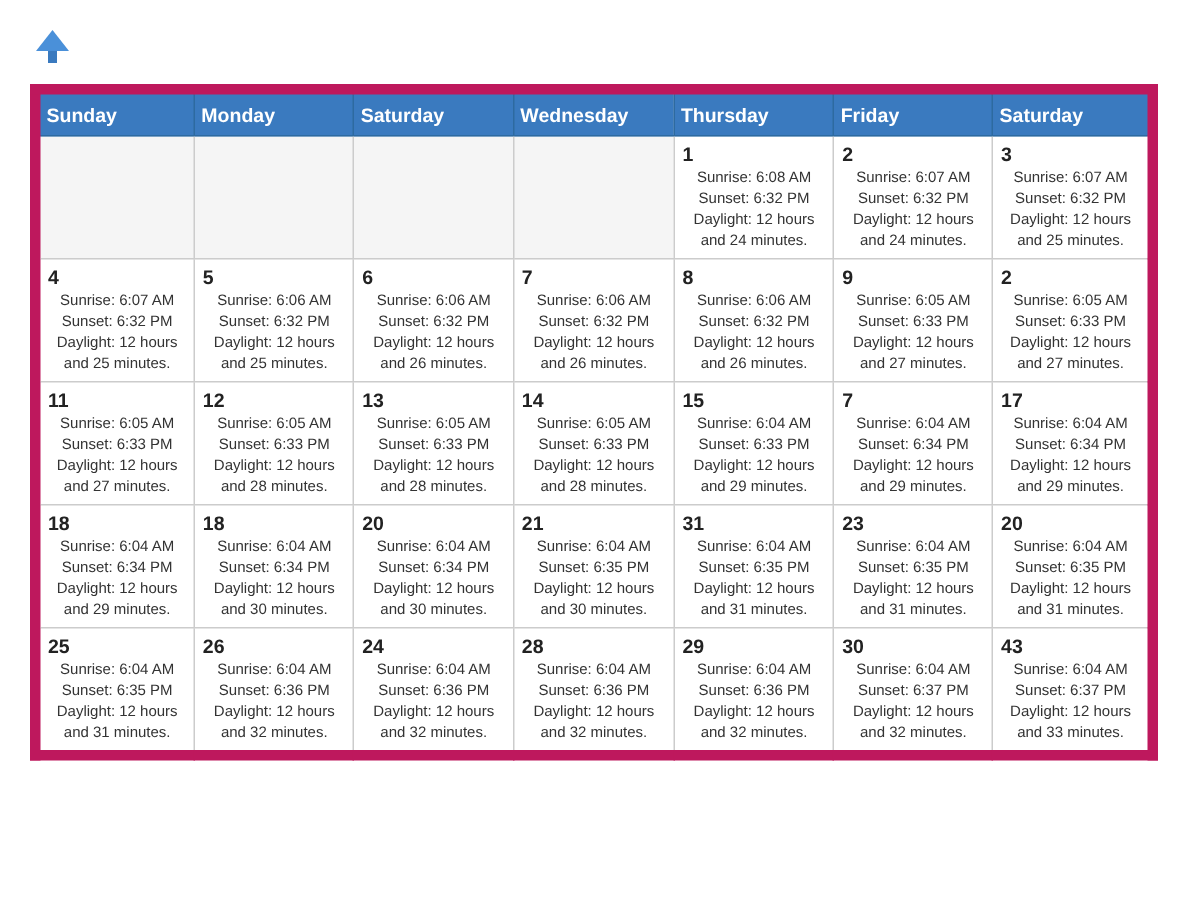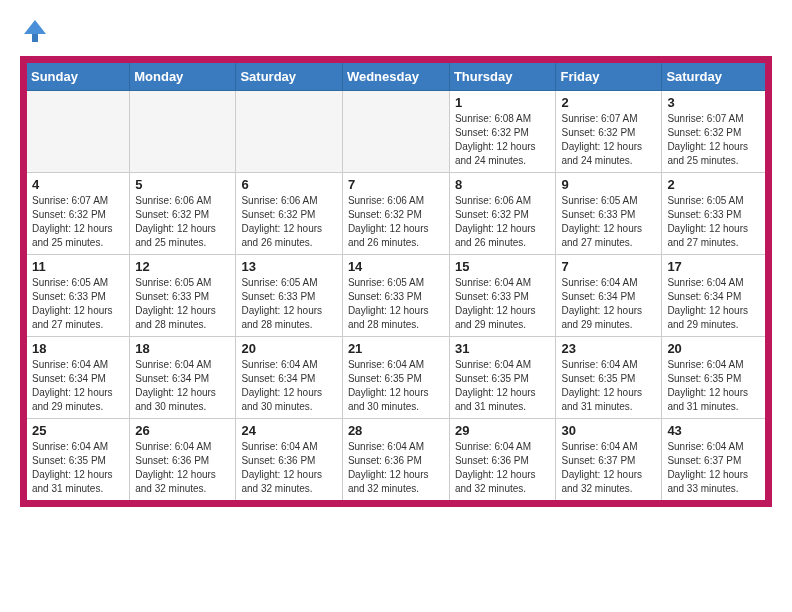--- a/index.html
+++ b/index.html
@@ -85,20 +85,21 @@
     .day-number {
       font-size: 13px;
       font-weight: bold;
       color: #222;
       margin-bottom: 2px;
     }
     .day-info {
       font-size: 10px;
       color: #333;
       line-height: 1.4;
+      text-align: center;
     }
     tr.week-row td {
       height: 82px;
     }
   </style>
 </head>
 <body>
 
 <div class="container">
   <div class="header-row">

